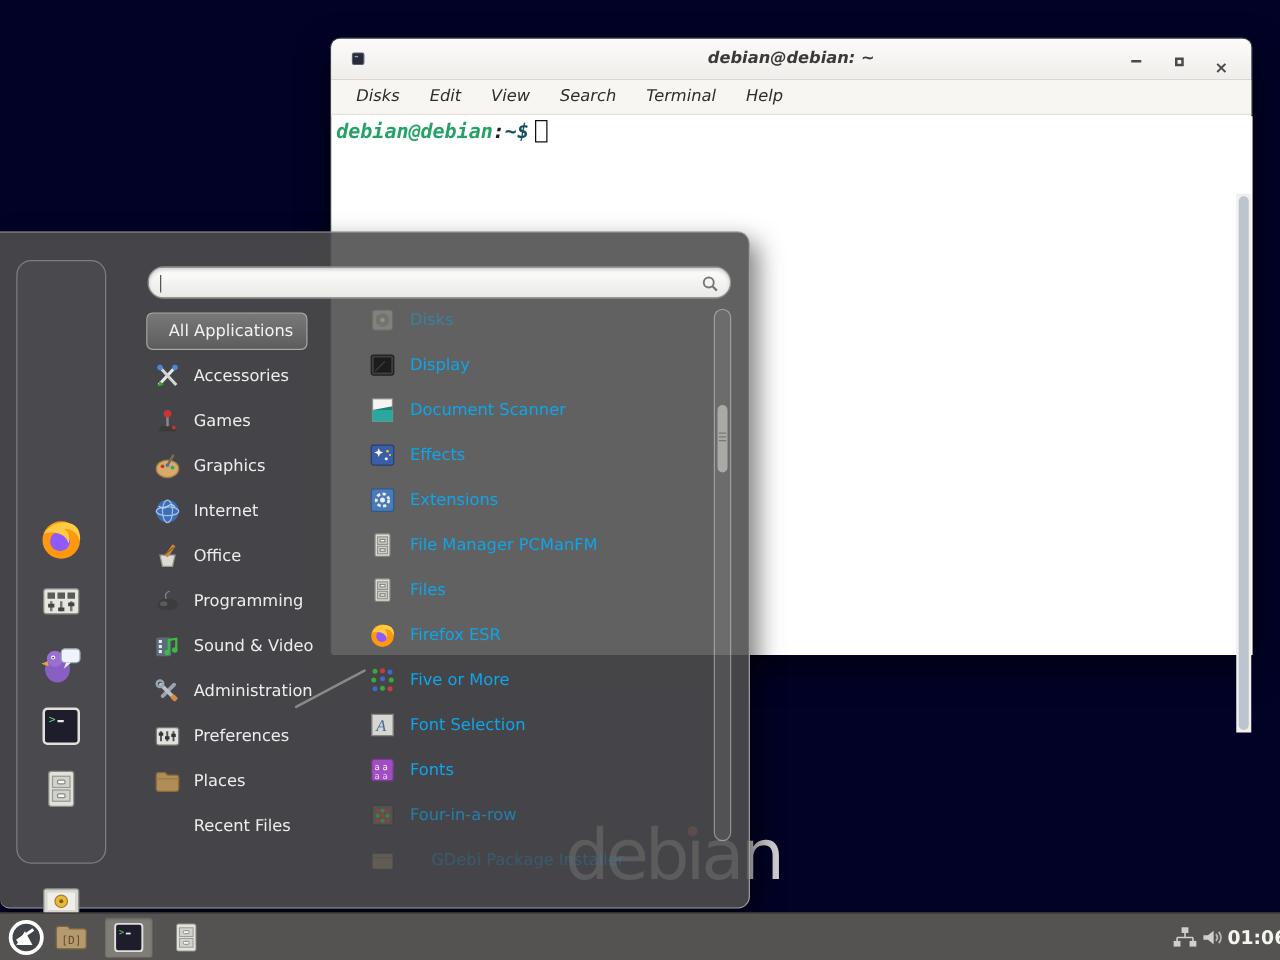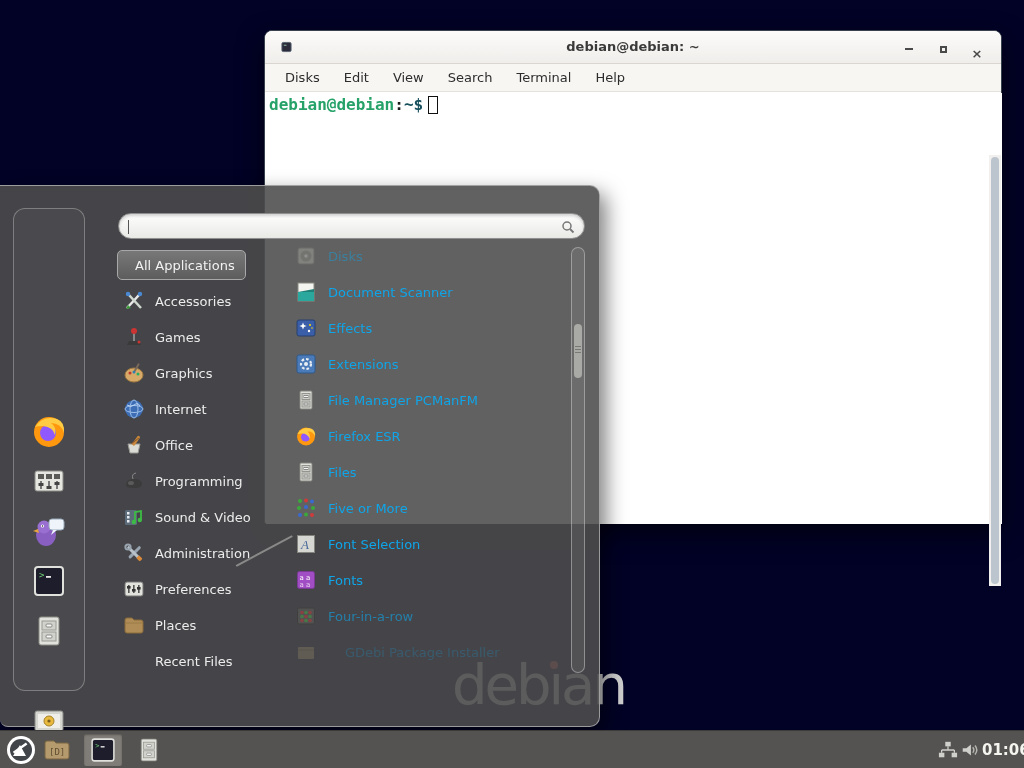--- a/index.html
+++ b/index.html
@@ -11,21 +11,21 @@
   
   #desktop { left:0; top:0; width:1024px; height:768px; background:#020226; z-index:0; }
   #watermark { left:452px; top:652px; font-size:56px; letter-spacing:-3px;
                color:#d0d0d0; font-weight:400; z-index:0; }
   #watermark .wm-dot { position:absolute; width:8px; height:8px; border-radius:50%;
                background:#d04545; top:9px; }
 
   
   #term { left:264px; top:30px; width:738px; height:494px; z-index:1;
           border:1px solid #39424d; border-radius:8px 8px 2px 2px; background:#ffffff;
-          box-shadow:0 10px 26px rgba(0,0,0,.55); }
+          box-shadow:0 10px 26px rgba(0,0,0,.55);font-style:italic; }
   #term-titlebar { left:0; top:0; width:100%; height:33px;
           background:linear-gradient(#fcfbfa,#f0eeeb);
           border-bottom:1px solid #d9d6d2; border-radius:7px 7px 0 0; }
   #term-title { width:100%; text-align:center; top:8px; font-size:13px; font-weight:bold;
           color:#3a3a3a; }
   .win-ctl { top:12px; width:20px; height:14px; text-align:center; color:#4a4a4a;
           cursor:default; }
   #btn-min  { right:82px; } #btn-max { right:48px; } #btn-close { right:14px; }
   #btn-min i  { display:block; margin:5px auto 0; width:8px; height:2px; background:#4a4a4a; }
   #btn-max i  { display:block; margin:3px auto 0; width:7px; height:7px; border:2px solid #4a4a4a; }
@@ -330,20 +330,28 @@
     <div class="app-row dim45">
       <svg width="22" height="22" viewBox="0 0 22 22">
           <rect x="3" y="3" width="16" height="16" rx="2" fill="#a8a8a2" stroke="#7a7a74"></rect>
           <circle cx="11" cy="11" r="5.5" fill="#8a8a84"></circle>
           <circle cx="11" cy="11" r="1.8" fill="#c8c8c2"></circle>
         </svg>
       <span class="app-label">Disks</span>
       </div>
     <div class="app-row">
       <svg width="22" height="22" viewBox="0 0 22 22">
+          <rect x="2" y="3" width="18" height="16" rx="2" fill="#3f3f3f" stroke="#1f1f1f"></rect>
+          <rect x="4" y="5" width="14" height="12" fill="#1c1c1c"></rect>
+          <path d="M5 16 q4 -4 8 -8" stroke="#3a3a3a" fill="none"></path>
+        </svg>
+      <span class="app-label">Display</span>
+      </div>
+    <div class="app-row">
+      <svg width="22" height="22" viewBox="0 0 22 22">
           <rect x="3" y="2" width="16" height="18" fill="#f4f4f0" stroke="#8a8a84"></rect>
           <rect x="3" y="11" width="16" height="9" fill="#2aa89e"></rect>
           <path d="M3 11 l16 -3 v3 z" fill="#1f8078"></path>
         </svg>
       <span class="app-label">Document Scanner</span>
       </div>
     <div class="app-row">
       <svg width="22" height="22" viewBox="0 0 22 22">
           <rect x="2" y="3" width="18" height="16" rx="2" fill="#3a5fa8" stroke="#26406e"></rect>
           <path d="M8 5.5 l1 2.5 l2.5 1 l-2.5 1 l-1 2.5 l-1 -2.5 l-2.5 -1 l2.5 -1 z" fill="#ffffff"></path>
@@ -366,35 +374,35 @@
           <rect x="5" y="2" width="12" height="18" rx="1" fill="#e0e0da" stroke="#84847e"></rect>
           <rect x="7" y="4.5" width="8" height="6" fill="#d0d0ca" stroke="#94948e"></rect>
           <rect x="7" y="12" width="8" height="6" fill="#d0d0ca" stroke="#94948e"></rect>
           <rect x="9" y="6.5" width="4" height="2" fill="#f6f6f2" stroke="#888888"></rect>
           <rect x="9" y="14" width="4" height="2" fill="#f6f6f2" stroke="#888888"></rect>
         </svg>
       <span class="app-label">File Manager PCManFM</span>
       </div>
     <div class="app-row">
       <svg width="22" height="22" viewBox="0 0 22 22">
-          <circle cx="11" cy="11.5" r="9" fill="#ff980e"></circle>
-          <circle cx="10.5" cy="12" r="4.5" fill="#9059ff"></circle>
-          <path d="M2.5 9 Q7 1.5 16 3.5 Q21 5.5 20 12 Q18.5 6 12.5 6.5 Q16 9 14.5 14 Q13 8.5 7 8.5 Q4 8.5 2.5 9" fill="#ffcb42"></path>
-        </svg>
-      <span class="app-label">Firefox ESR</span>
-      </div>
-    <div class="app-row">
-      <svg width="22" height="22" viewBox="0 0 22 22">
           <rect x="5" y="2" width="12" height="18" rx="1" fill="#e0e0da" stroke="#84847e"></rect>
           <rect x="7" y="4.5" width="8" height="6" fill="#d0d0ca" stroke="#94948e"></rect>
           <rect x="7" y="12" width="8" height="6" fill="#d0d0ca" stroke="#94948e"></rect>
           <rect x="9" y="6.5" width="4" height="2" fill="#f6f6f2" stroke="#888888"></rect>
           <rect x="9" y="14" width="4" height="2" fill="#f6f6f2" stroke="#888888"></rect>
         </svg>
       <span class="app-label">Files</span>
+      </div>
+    <div class="app-row">
+      <svg width="22" height="22" viewBox="0 0 22 22">
+          <circle cx="11" cy="11.5" r="9" fill="#ff980e"></circle>
+          <circle cx="10.5" cy="12" r="4.5" fill="#9059ff"></circle>
+          <path d="M2.5 9 Q7 1.5 16 3.5 Q21 5.5 20 12 Q18.5 6 12.5 6.5 Q16 9 14.5 14 Q13 8.5 7 8.5 Q4 8.5 2.5 9" fill="#ffcb42"></path>
+        </svg>
+      <span class="app-label">Firefox ESR</span>
       </div>
     <div class="app-row">
       <svg width="22" height="22" viewBox="0 0 22 22">
           <circle cx="5" cy="4" r="2" fill="#3aa83a"></circle>
           <circle cx="11" cy="3.5" r="2" fill="#d03a3a"></circle>
           <circle cx="17" cy="4.5" r="2" fill="#3a6ad0"></circle>
           <circle cx="4" cy="11" r="2" fill="#3aa83a"></circle>
           <circle cx="11" cy="10" r="2" fill="#3a6ad0"></circle>
           <circle cx="18" cy="11" r="2" fill="#3aa83a"></circle>
           <circle cx="5" cy="18" r="2" fill="#3a6ad0"></circle>

